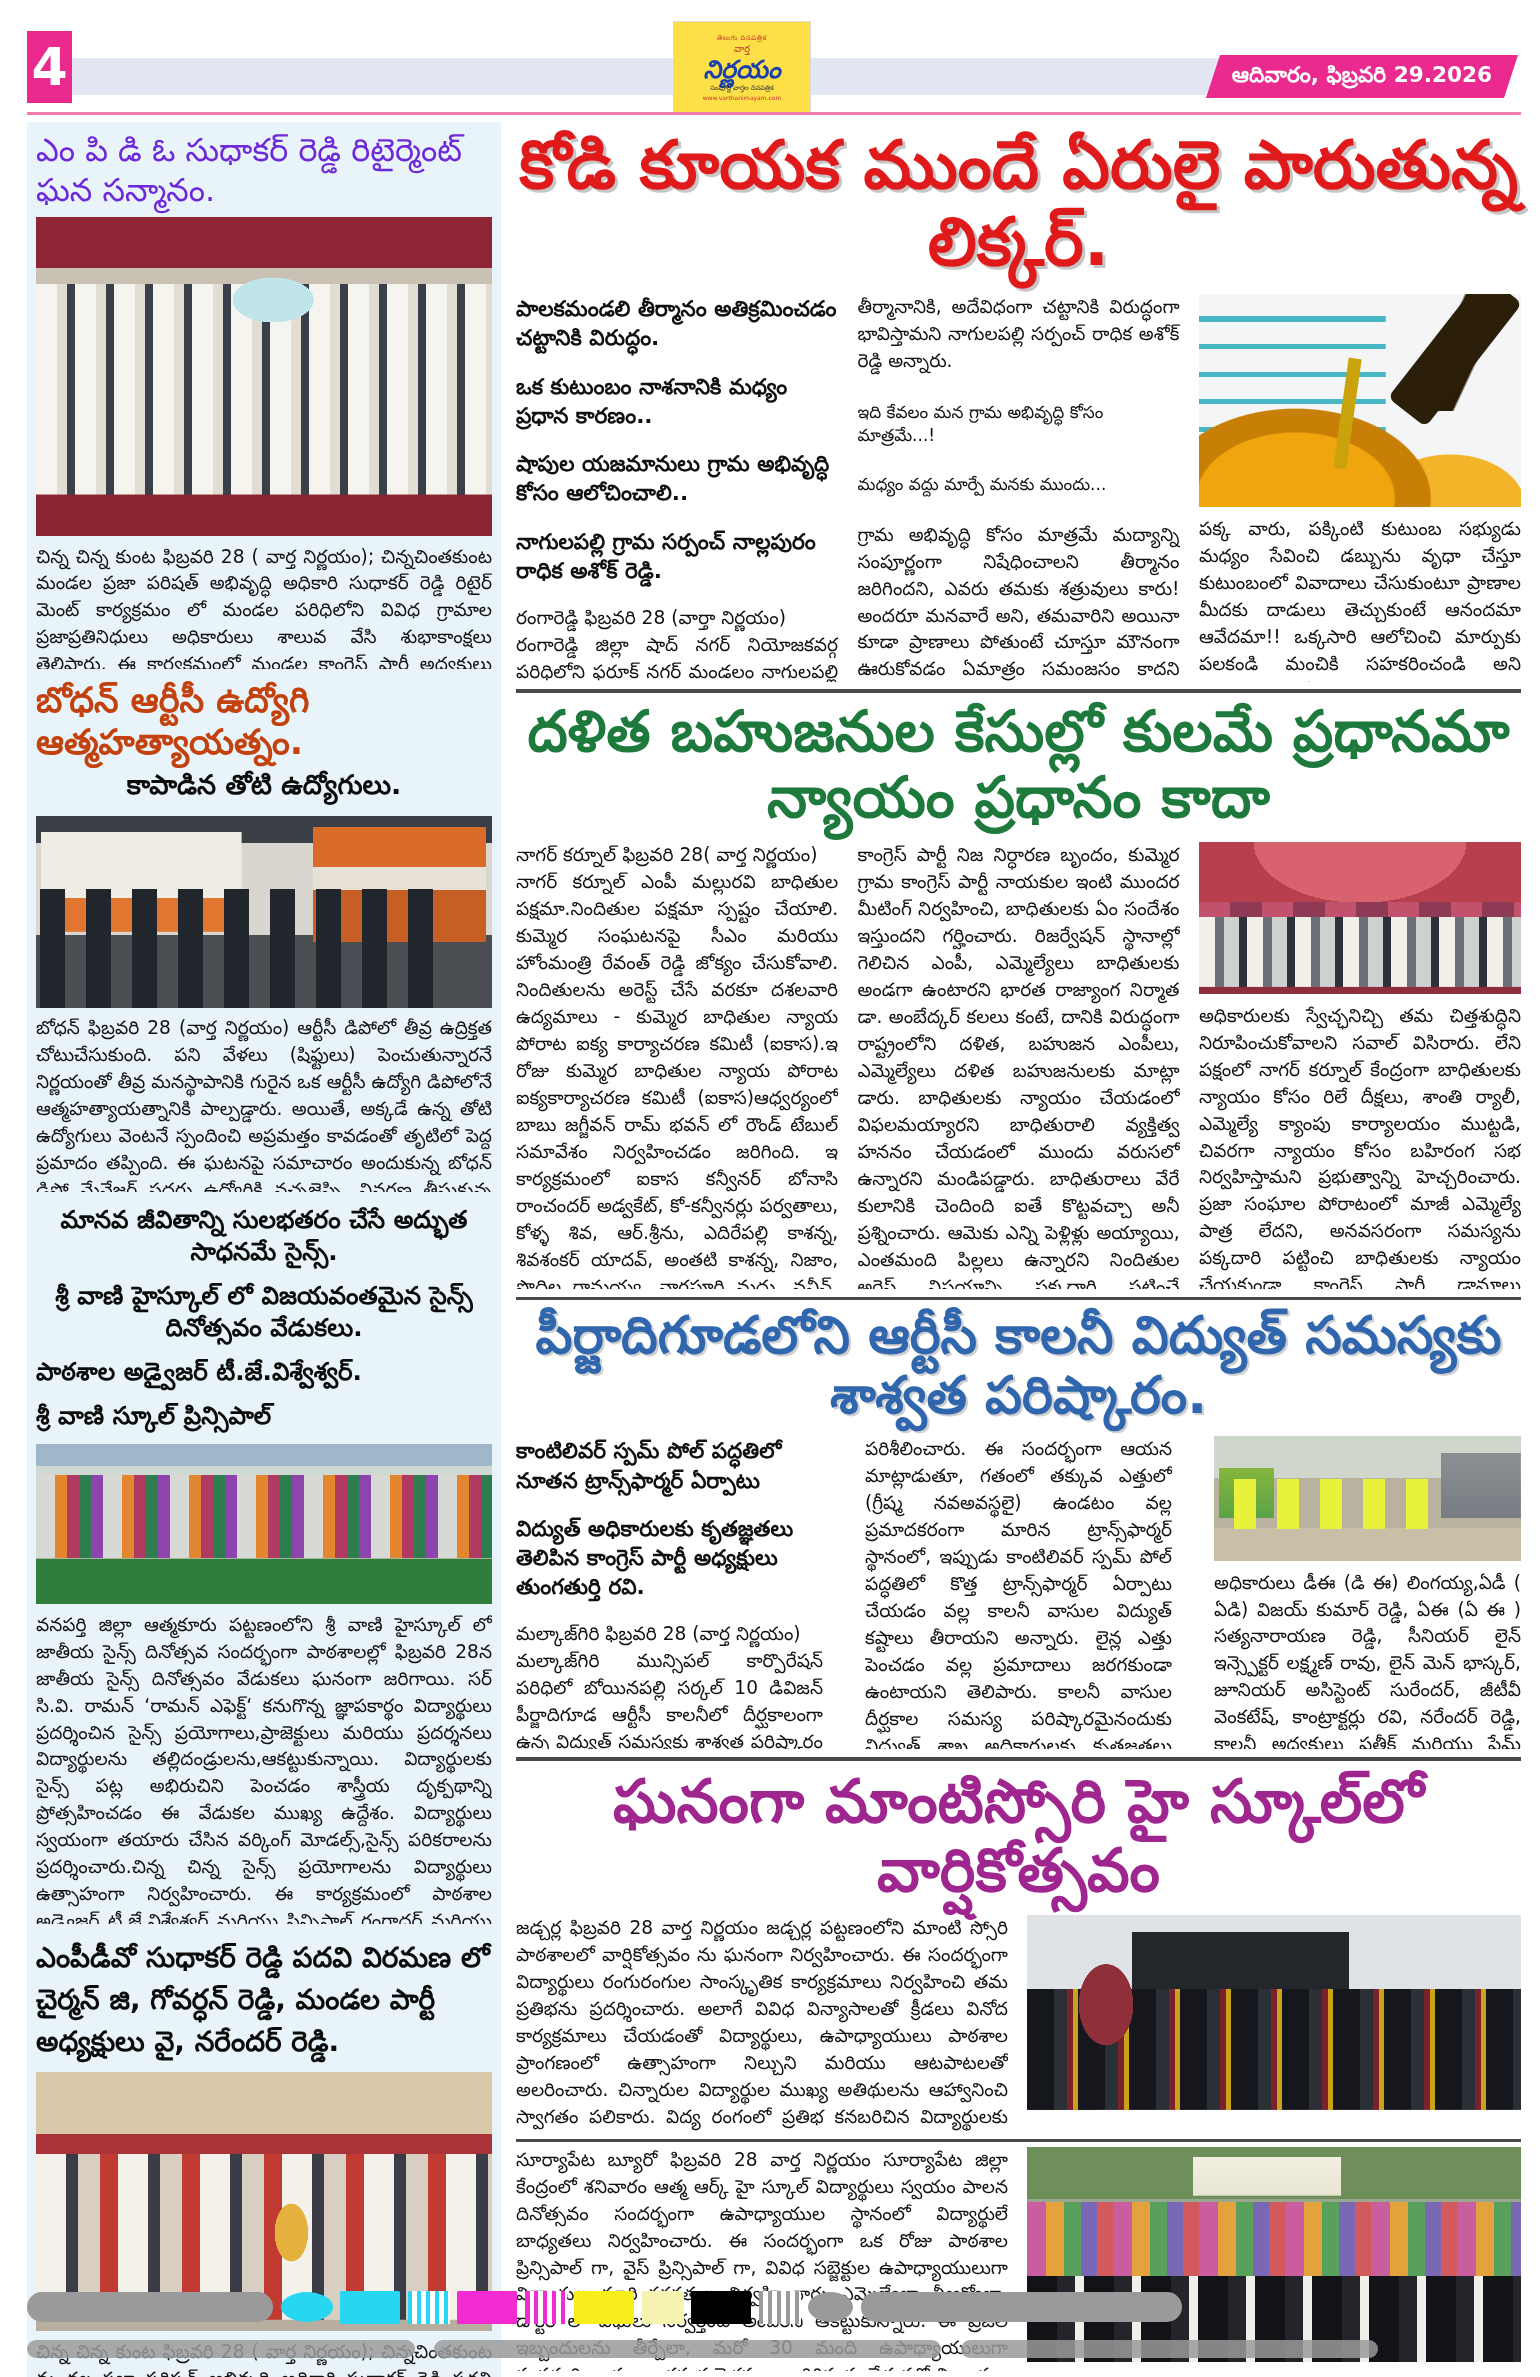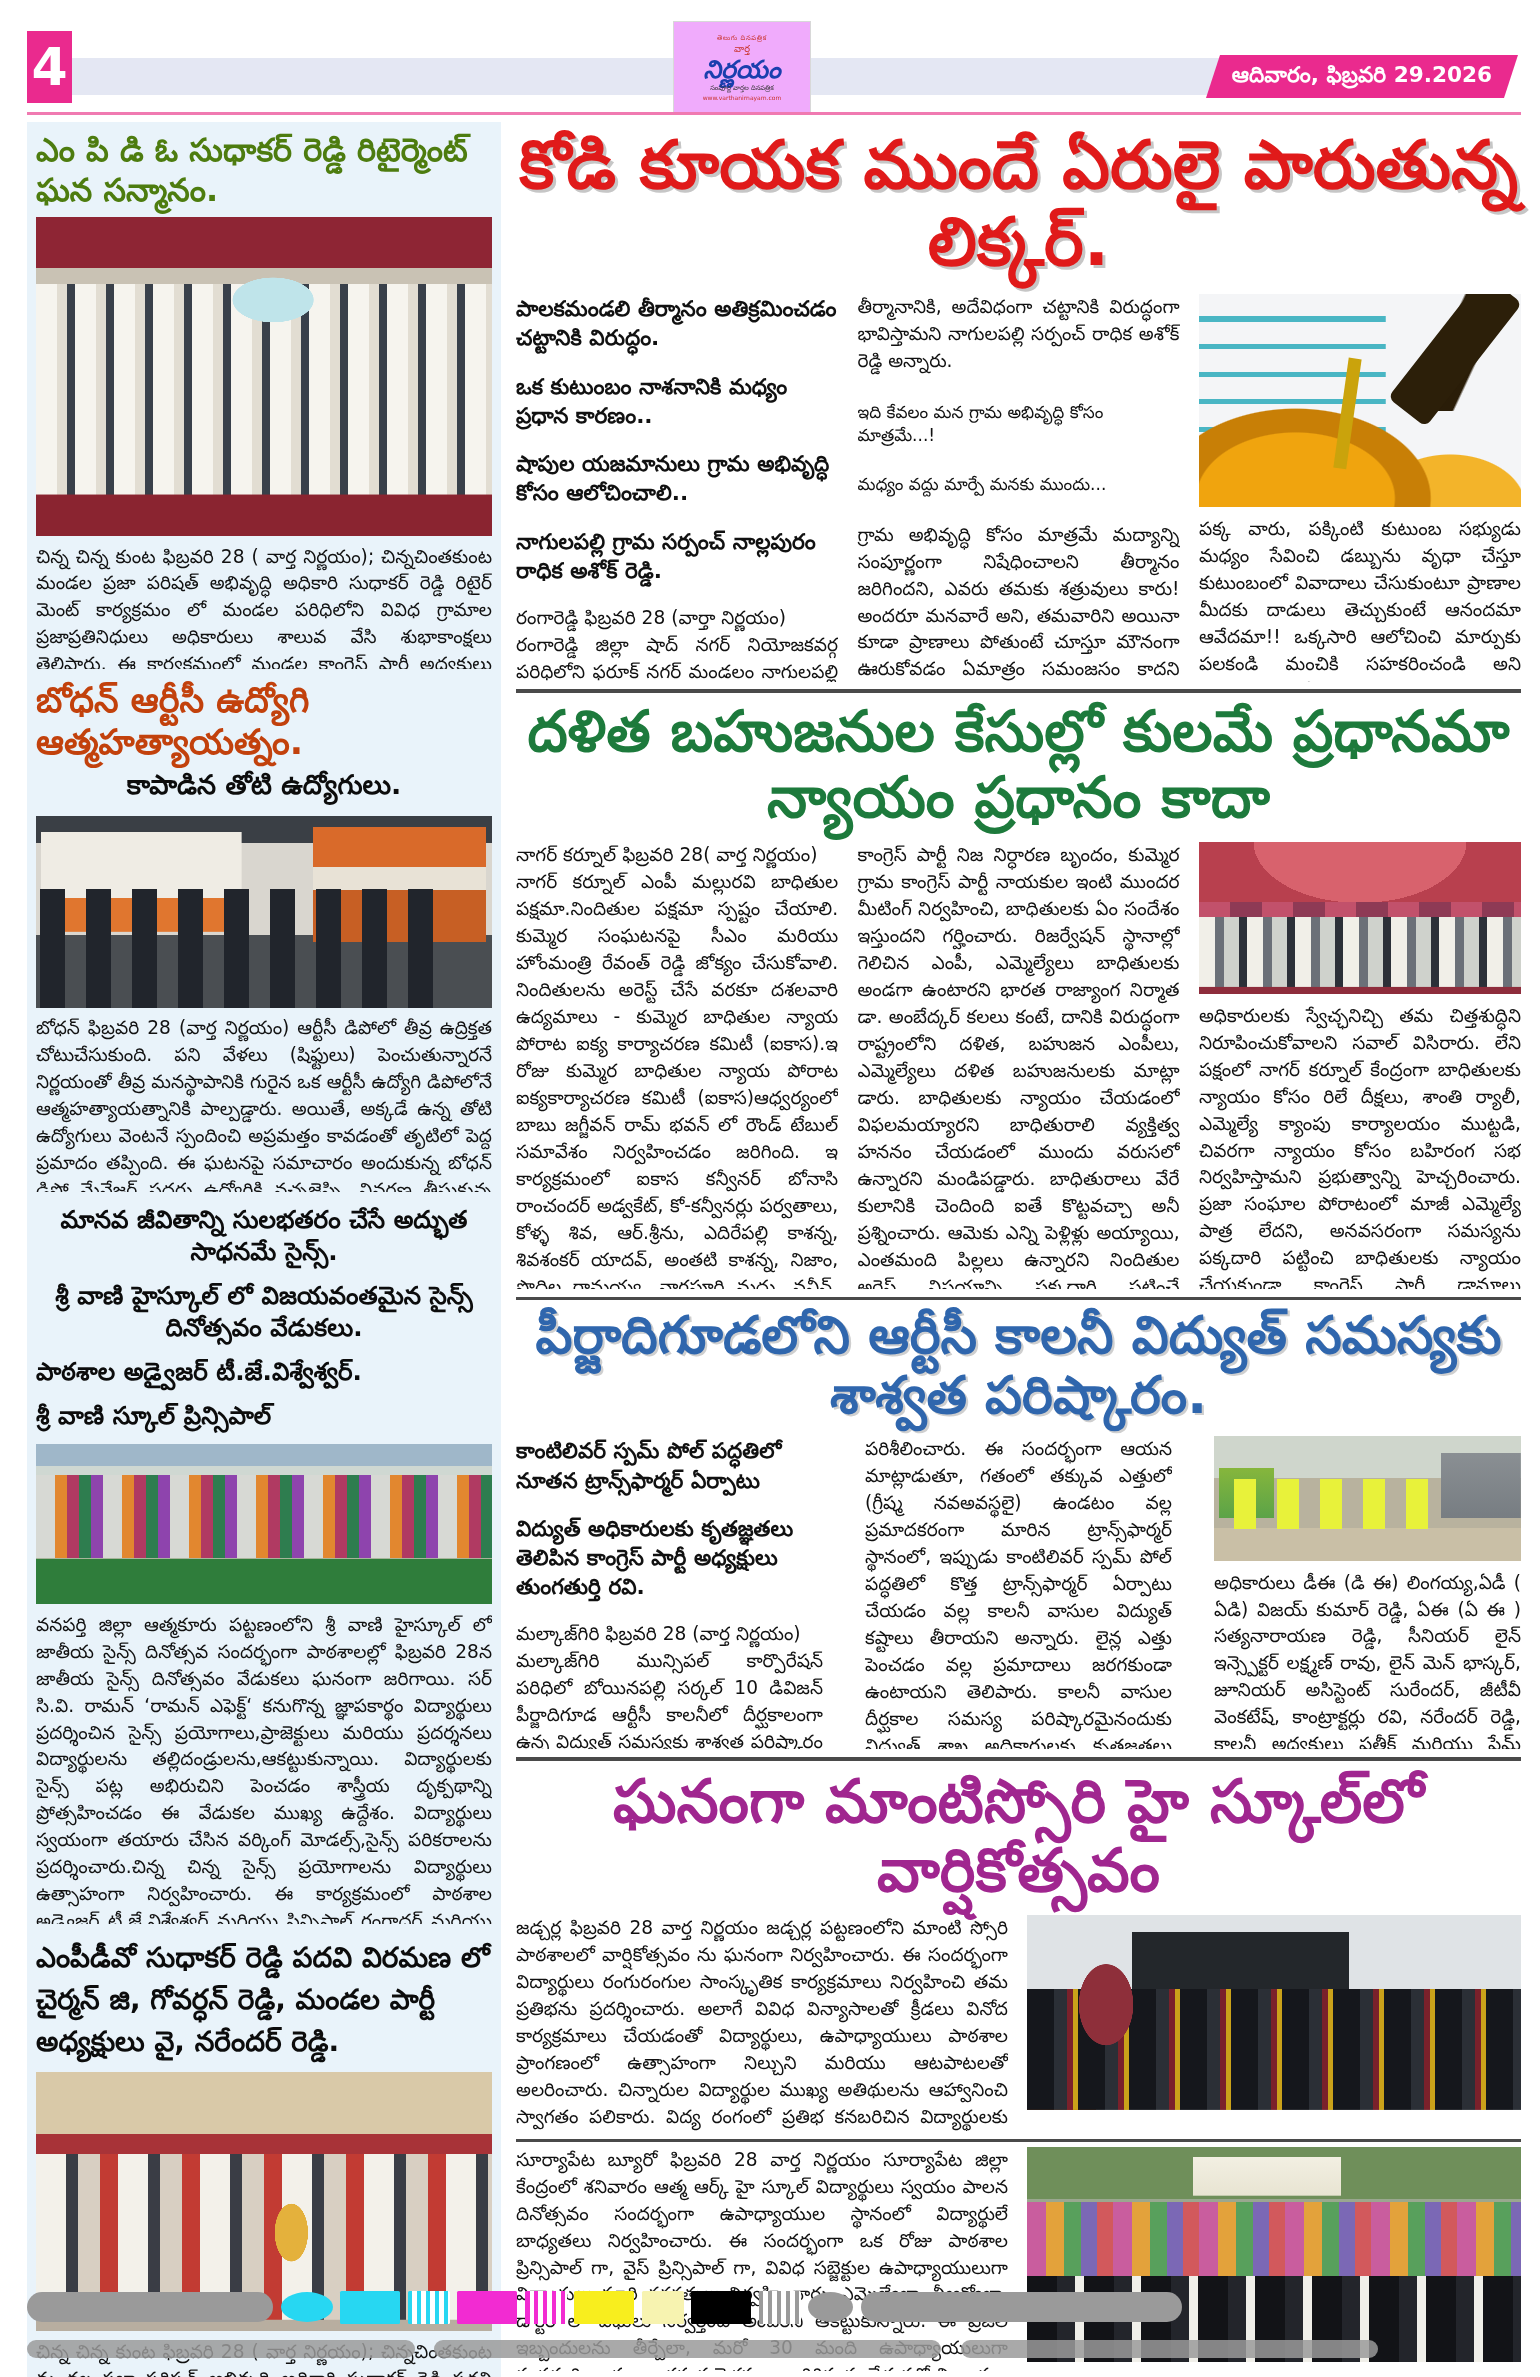--- a/index.html
+++ b/index.html
@@ -2,41 +2,41 @@
 <html style="font-size:12px"><head>
 <meta charset="utf-8">
 <style>
   html,body{margin:0;padding:0;background:#ffffff;}
   .page{position:relative;width:1541px;height:2377px;background:#ffffff;overflow:hidden;
         font-family:"DejaVu Sans","Liberation Sans",sans-serif;color:#111;}
   
   .hdr-bar{position:absolute;left:66px;top:58px;width:1418px;height:37px;background:#e4e7f3;}
   .page-num{position:absolute;left:27px;top:31px;width:45px;height:72px;background:#ea2a8e;
             color:#fff;font-size:52px;font-weight:bold;display:flex;align-items:center;justify-content:center;}
-  .masthead{position:absolute;left:673px;top:21px;width:136px;height:91px;background:#f0abfc;
+  .masthead{position:absolute;left:673px;top:21px;width:136px;height:91px;background:#fde047;
             border:0.7px solid #d8d8d8;display:flex;flex-direction:column;align-items:center;justify-content:center;text-align:center;}
   .masthead .m-top{font-size:6.7px;color:#c8322b;letter-spacing:0.7px;}
   .masthead .m-pre{font-size:9.7px;color:#c8322b;font-weight:normal;}
   .masthead .m-title{font-size:25px;color:#1a3fae;font-weight:bold;font-style:italic;line-height:1.0;}
   .masthead .m-sub{font-size:6.7px;color:#333;margin-top:2.2px;}
   .masthead .m-url{font-size:6px;color:#c8322b;margin-top:1.5px;}
   .date-ribbon{position:absolute;right:30px;top:55px;width:298px;height:43px;background:#ea2a8e;
                transform:skewX(-18deg);display:flex;align-items:center;justify-content:center;}
   .date-ribbon span{transform:skewX(18deg);color:#fff;font-size:21.6px;font-weight:bold;white-space:nowrap;}
   .hdr-rule{position:absolute;left:27px;top:112px;width:1494px;height:3px;background:#f07ab1;}
   
   .content{position:absolute;left:27px;top:122px;width:1494px;display:flex;gap:15px;}
   .left-col{width:474px;background:#e9f3fa;padding:4.5px 9px 7.5px 9px;box-sizing:border-box;}
   .main-col{flex:1;min-width:0;}
   
   .body-txt{font-size:18.6px;line-height:1.45;text-align:justify;overflow:hidden;}
   .body-txt .dl{font-weight:normal;}
   .rule{height:3.7px;background:#4a4a4a;margin:7.5px 0 4.5px 0;}
   
-  .l-head-blue{color:#4d7c0f;font-weight:bold;font-size:32px;line-height:1.25;margin:3px 0 7.5px 0;}
+  .l-head-blue{color:#6d28d9;font-weight:normal;font-size:32px;line-height:1.25;margin:3px 0 7.5px 0;}
   .l-head-black{color:#c2410c;font-weight:bold;font-size:35px;line-height:1.2;margin:10.4px 0 4.5px 0;}
   .l-subhead{color:#0c0c0c;font-weight:bold;font-size:27px;text-align:center;margin:6px 0 9px 0;}
   .l3-h{color:#0c0c0c;font-weight:bold;font-size:24.6px;line-height:1.3;margin:12px 0;}
   .l3-h.center{text-align:center;}
   .l4-head{color:#0c0c0c;font-weight:bold;font-size:28px;line-height:1.5;margin:13.4px 0 9px 0;}
   .left-col .body-txt{height:125px;}
   .left-col .bt2{height:177px;}
   .left-col .bt3{height:312px;}
   .left-col .bt4{height:200px;}
   

